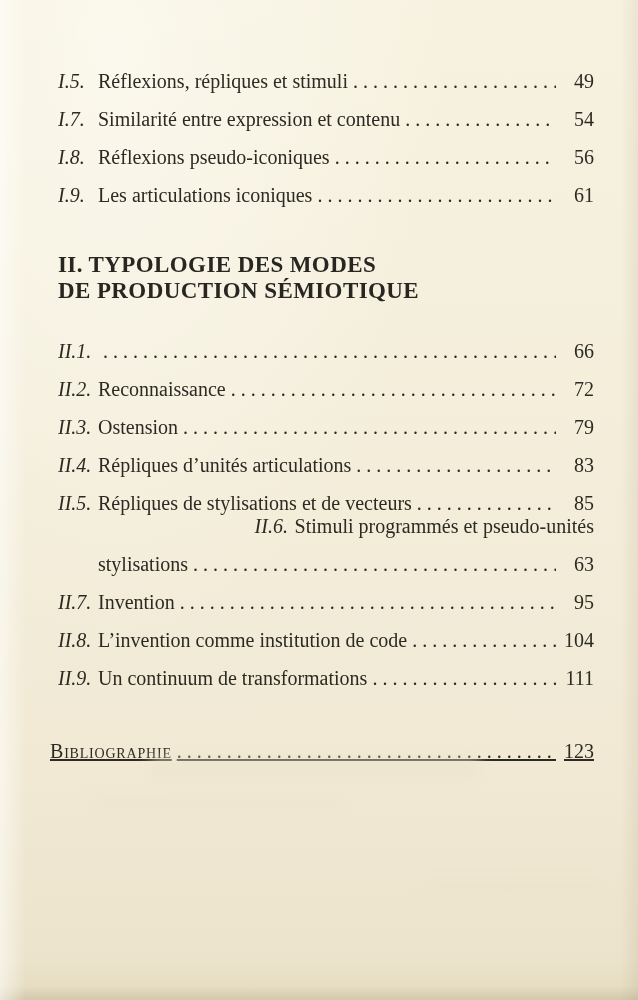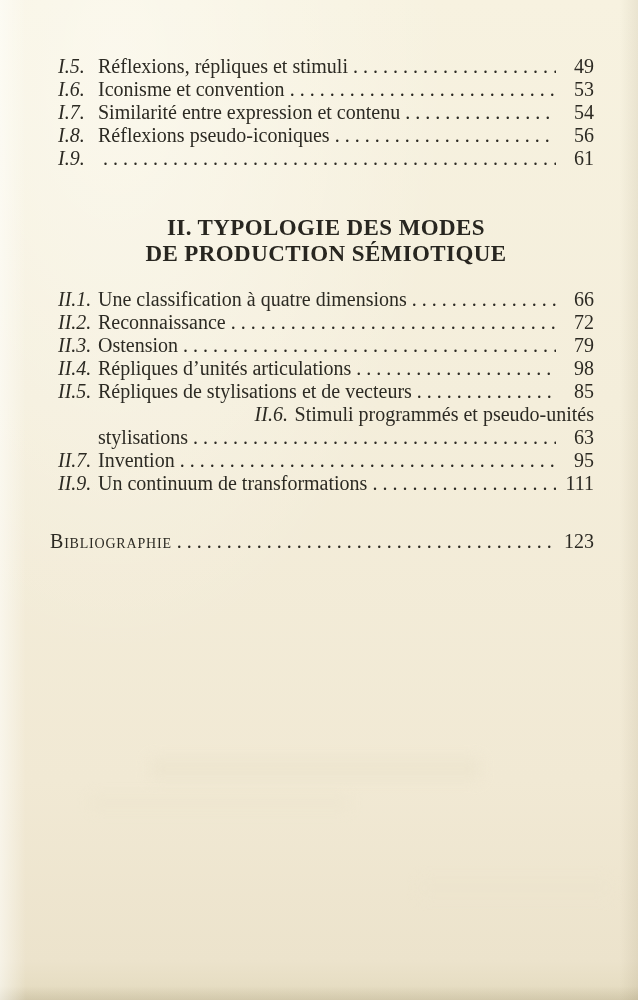--- a/index.html
+++ b/index.html
@@ -28,95 +28,89 @@
 
   .row{display:flex;align-items:baseline;font-size:20px;line-height:23px;justify-content:flex-end;}
   .num{font-style:italic;min-width:40px;flex:0 0 auto;padding-right:3px;box-sizing:border-box;}
   .num.spacer{min-width:40px;}
   .title{flex:0 0 auto;white-space:nowrap;}
   .leader{flex:1 1 auto;overflow:hidden;white-space:nowrap;padding-left:5px;min-width:0;}
   .leader::after{
     content:"..........................................................................";
     letter-spacing:5px;
   }
-  .pagenum{flex:0 0 auto;min-width:38px;text-align:right;}
+  .pagenum{flex:0 0 auto;min-width:38px;text-align:right;margin-top:15px;}
 
   .heading{
-    margin:45px 0 21px 0;text-align:center;
+    margin:45px 0 21px 0;text-align:left;
     font-size:23px;line-height:26px;font-weight:bold;letter-spacing:.4px;color:#282620;
   }
 
-  .bib-row{margin-top:35px;margin-left:-8px;}
+  .bib-row{margin-top:35px;margin-left:-8px;text-decoration:underline;}
   .bib-label{font-variant:small-caps;letter-spacing:.8px;}
 </style>
 </head>
 <body>
 
 <div class="page">
 
   <div class="content">
 
     <div class="row">
       <span class="num">I.5.</span>
       <span class="title">Réflexions, répliques et stimuli</span>
       <span class="leader"></span>
       <span class="pagenum">49</span>
     </div>
     <div class="row">
-      <span class="num">I.6.</span>
-      <span class="title">Iconisme et convention</span>
-      <span class="leader"></span>
-      <span class="pagenum">53</span>
-    </div>
-    <div class="row">
       <span class="num">I.7.</span>
       <span class="title">Similarité entre expression et contenu</span>
       <span class="leader"></span>
       <span class="pagenum">54</span>
     </div>
     <div class="row">
       <span class="num">I.8.</span>
       <span class="title">Réflexions pseudo-iconiques</span>
       <span class="leader"></span>
       <span class="pagenum">56</span>
     </div>
     <div class="row">
       <span class="num">I.9.</span>
+      <span class="title">Les articulations iconiques</span>
       <span class="leader"></span>
       <span class="pagenum">61</span>
     </div>
 
     <div class="heading">
       <div>II. TYPOLOGIE DES MODES</div>
       <div>DE PRODUCTION SÉMIOTIQUE</div>
     </div>
 
     <div class="row">
       <span class="num">II.1.</span>
-      <span class="title">Une classification à quatre dimensions</span>
       <span class="leader"></span>
       <span class="pagenum">66</span>
     </div>
     <div class="row">
       <span class="num">II.2.</span>
       <span class="title">Reconnaissance</span>
       <span class="leader"></span>
       <span class="pagenum">72</span>
     </div>
     <div class="row">
       <span class="num">II.3.</span>
       <span class="title">Ostension</span>
       <span class="leader"></span>
       <span class="pagenum">79</span>
     </div>
     <div class="row">
       <span class="num">II.4.</span>
       <span class="title">Répliques d’unités articulations</span>
       <span class="leader"></span>
-      <span class="pagenum">98</span>
+      <span class="pagenum">83</span>
     </div>
     <div class="row">
       <span class="num">II.5.</span>
       <span class="title">Répliques de stylisations et de vecteurs</span>
       <span class="leader"></span>
       <span class="pagenum">85</span>
     </div>
 
     <div class="row">
       <span class="num">II.6.</span>
@@ -129,20 +123,26 @@
       <span class="pagenum">63</span>
     </div>
 
     <div class="row">
       <span class="num">II.7.</span>
       <span class="title">Invention</span>
       <span class="leader"></span>
       <span class="pagenum">95</span>
     </div>
     <div class="row">
+      <span class="num">II.8.</span>
+      <span class="title">L’invention comme institution de code</span>
+      <span class="leader"></span>
+      <span class="pagenum">104</span>
+    </div>
+    <div class="row">
       <span class="num">II.9.</span>
       <span class="title">Un continuum de transformations</span>
       <span class="leader"></span>
       <span class="pagenum">111</span>
     </div>
 
     <div class="row bib-row">
       <span class="bib-label">Bibliographie</span>
       <span class="leader"></span>
       <span class="pagenum">123</span>

